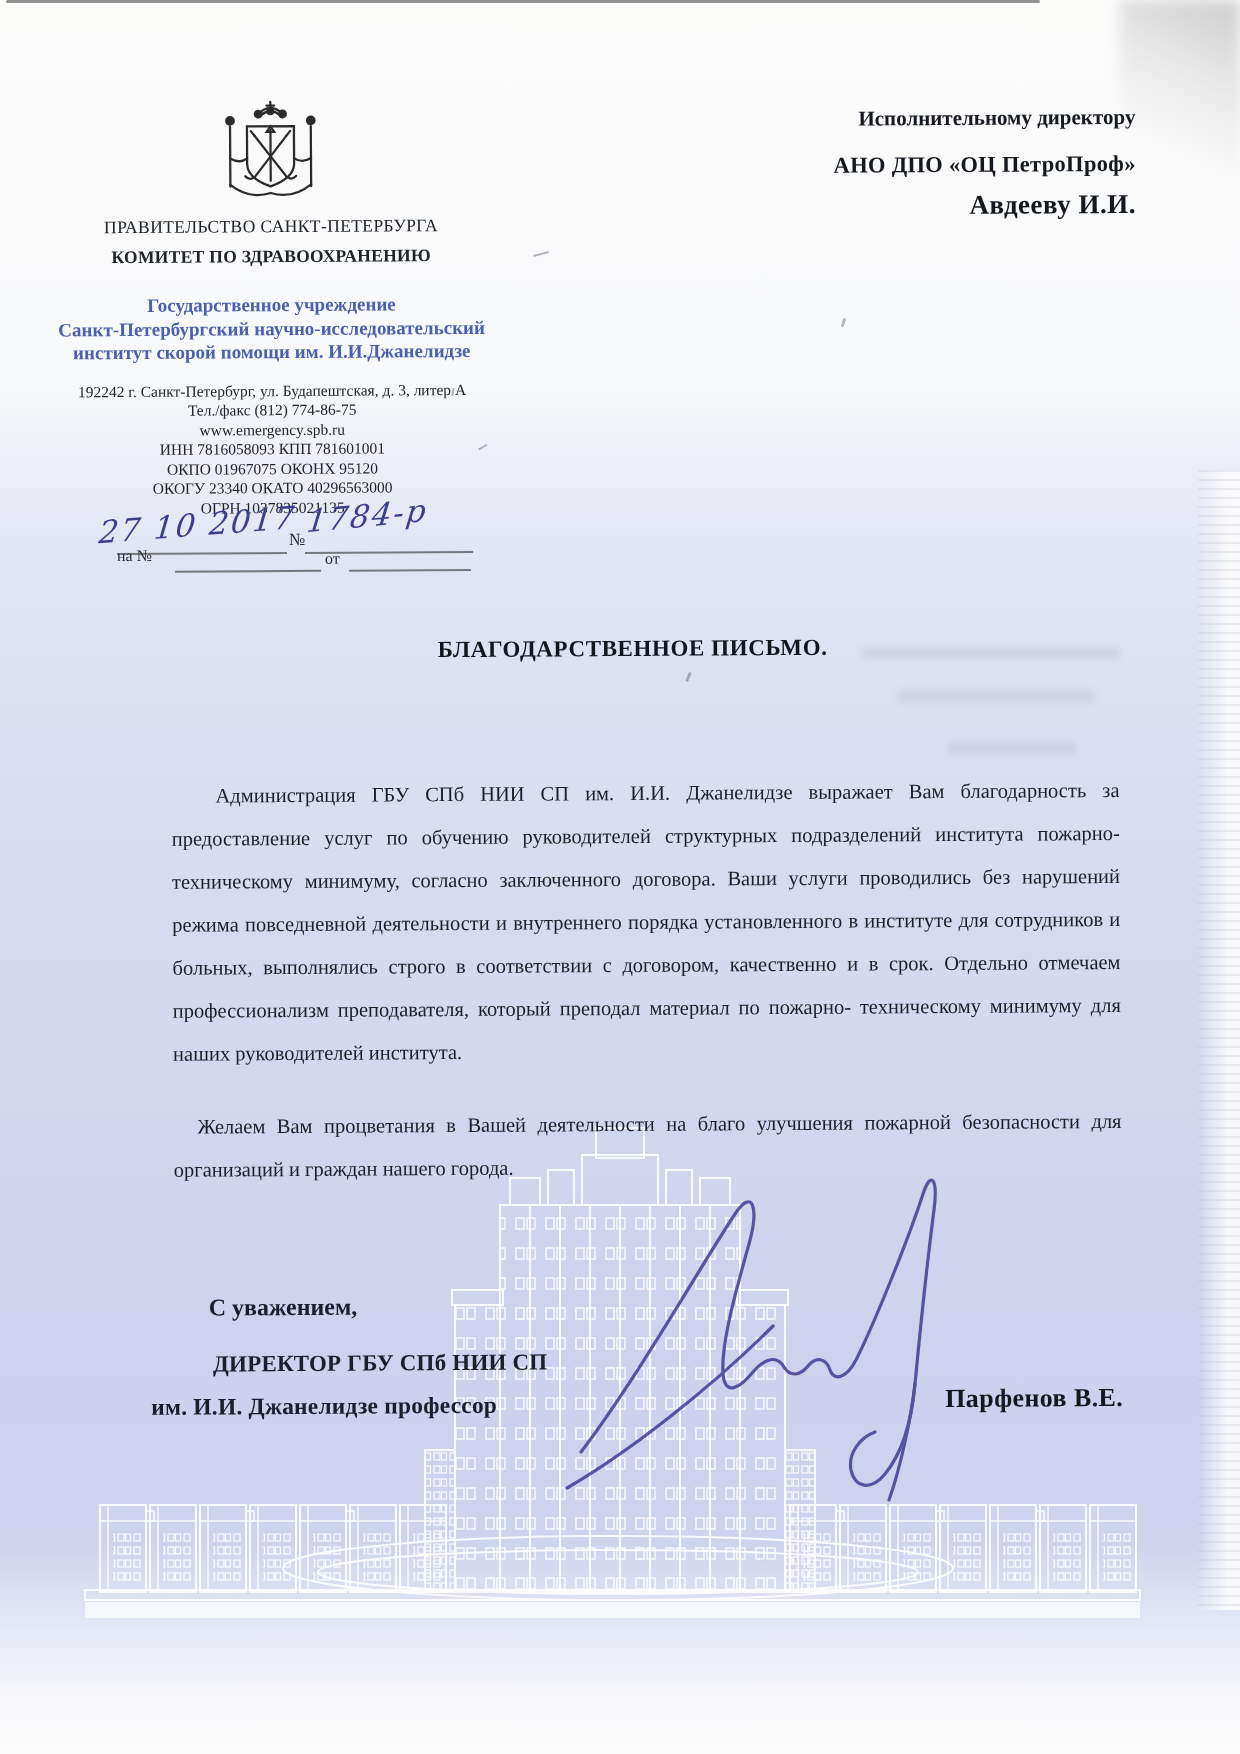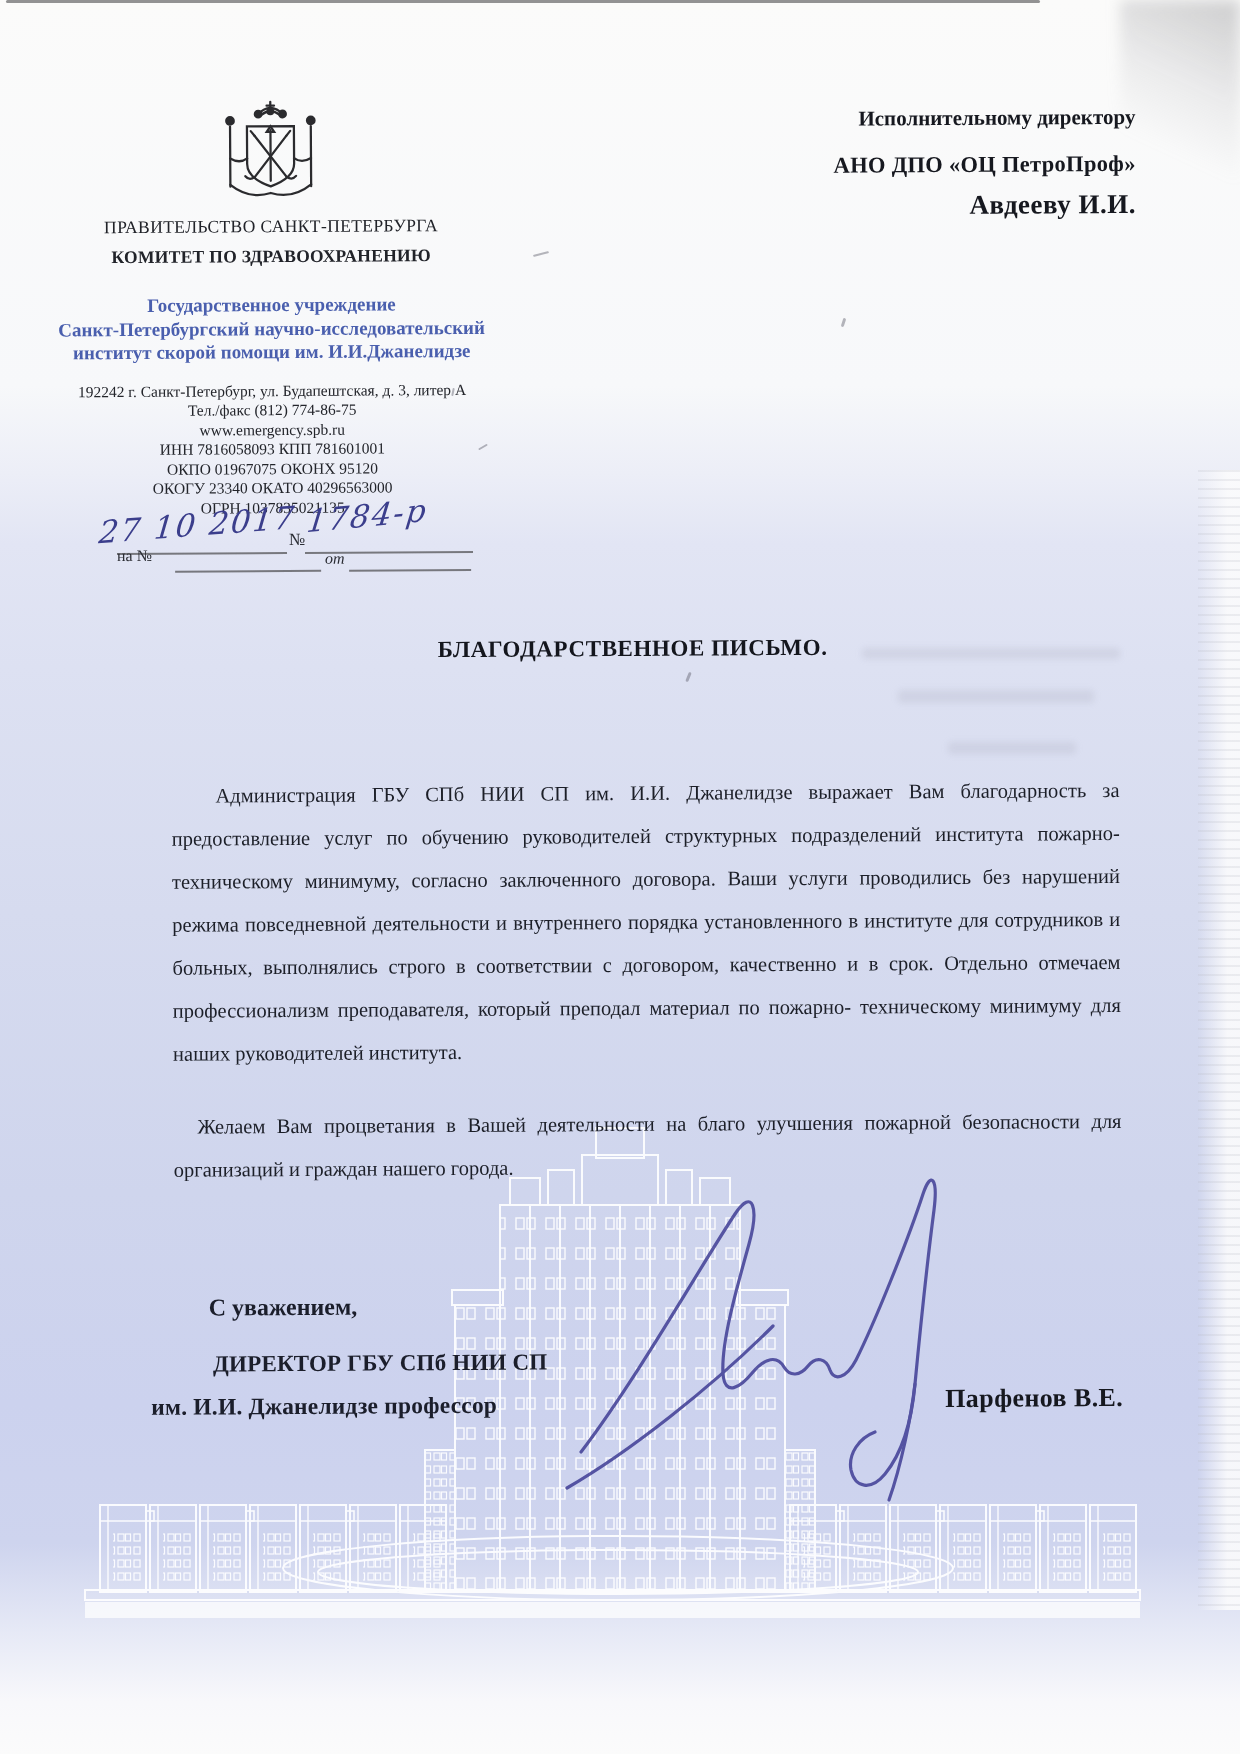--- a/index.html
+++ b/index.html
@@ -45,21 +45,21 @@
   .u1{left:24px;top:82px;width:170px;}
   .u2{left:212px;top:82px;width:168px;}
   .u3{left:82px;top:100px;width:146px;}
   .u4{left:256px;top:100px;width:122px;}
   .hand{font-family:"DejaVu Serif","Liberation Serif",serif;font-style:italic;color:#3b3e8c;
     white-space:nowrap;letter-spacing:2px;}
   .hand-date{position:absolute;left:6px;top:36px;font-size:31px;transform:rotate(-4deg) skewX(-10deg);}
   .hand-num{position:absolute;left:214px;top:28px;font-size:31px;transform:rotate(-5deg) skewX(-12deg);}
   .no-sign{position:absolute;left:196px;top:60px;font-size:17px;}
   .na-no{position:absolute;left:24px;top:76px;}
-  .ot{position:absolute;left:232px;top:80px;font-style:italic;}
+  .ot{position:absolute;left:232px;top:80px;}
   
   .recipient{position:absolute;left:690px;top:108px;width:450px;text-align:right;color:#16181f;font-weight:bold;}
   .rcp1{font-size:21px;}
   .rcp2{font-size:22.5px;margin-top:21px;letter-spacing:.3px;}
   .rcp3{font-size:27px;margin-top:12px;letter-spacing:.5px;}
   
   .title{position:absolute;left:0;top:636px;width:1240px;text-align:center;transform:translateX(14px);
     font-size:23px;font-weight:bold;letter-spacing:.6px;color:#14161d;}
   .body-text{position:absolute;left:172px;top:772px;width:948px;color:#1c1f28;
     font-size:20.5px;line-height:43px;text-align:justify;}

